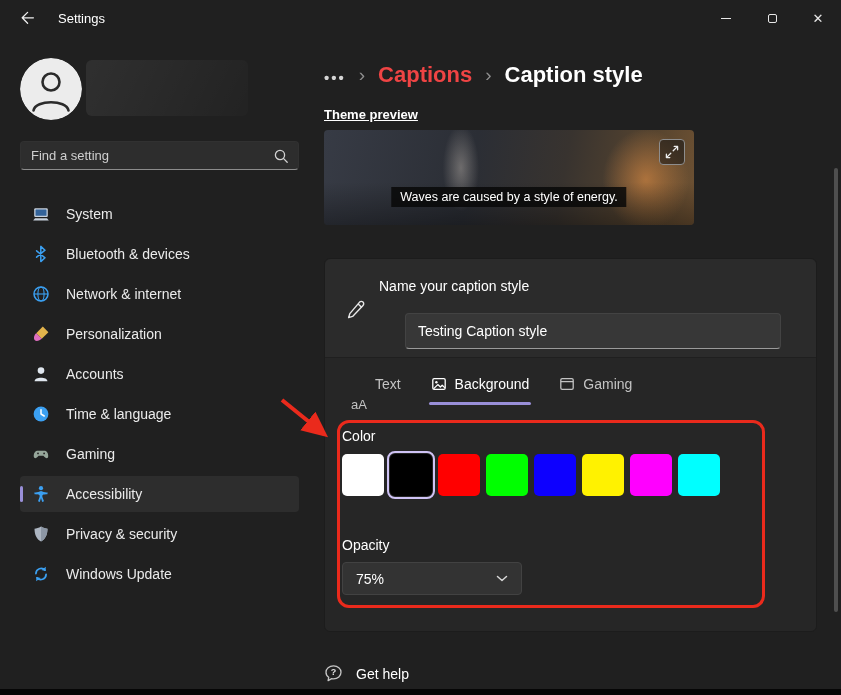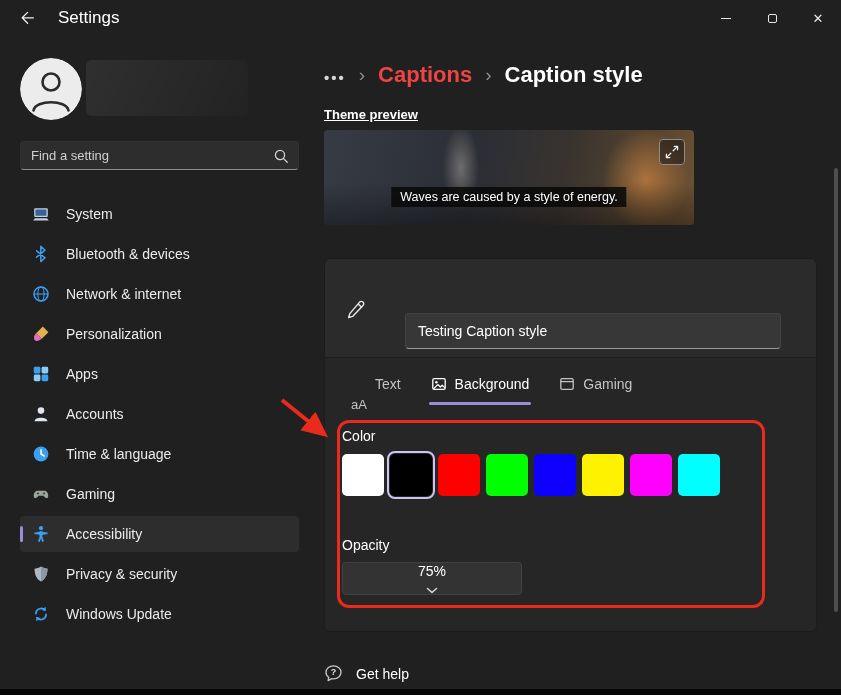--- a/index.html
+++ b/index.html
@@ -4,21 +4,21 @@
 <title>Settings</title>
 <style>
   * { margin:0; padding:0; box-sizing:border-box; }
   html,body { width:841px; height:695px; background:#000; }
   body { font-family:"Liberation Sans","DejaVu Sans",sans-serif; color:#fff; overflow:hidden; position:relative; }
   .screen { position:absolute; inset:0; background:#202020; overflow:hidden; }
 
   
   .titlebar { position:absolute; top:0; left:0; right:0; height:36px; display:flex; align-items:center; padding-left:12px; gap:16px; }
   .back-btn { background:none; border:none; width:30px; height:30px; display:flex; align-items:center; justify-content:center; cursor:pointer; }
-  .app-title { font-size:17px; color:#fff; }
+  .app-title { font-size:13px; color:#fff; }
   .win-controls { position:absolute; right:0; top:0; height:36px; display:flex; }
   .wc-btn { width:46px; height:36px; display:flex; align-items:center; justify-content:center; cursor:pointer; }
   .glyph-min { width:10px; height:1px; background:#e8e8e8; display:block; }
   .glyph-max { width:9px; height:9px; border:1px solid #e8e8e8; border-radius:2px; display:block; }
   .glyph-close { font-size:13px; color:#e8e8e8; line-height:1; }
 
   
   .sidebar { position:absolute; left:0; top:36px; width:308px; bottom:6px;margin-left:6px; }
   .avatar { position:absolute; left:14px; top:22px; width:62px; height:62px; border-radius:50%; overflow:hidden; cursor:pointer; }
   .hero-glow { position:absolute; left:80px; top:24px; width:162px; height:56px; border-radius:6px;
@@ -78,21 +78,21 @@
   .tab.selected::after { content:""; position:absolute; left:11px; right:11px; bottom:-3px; height:3px;
     border-radius:2px; background:var(--accent,#998fd8); }
 
   .color-label { position:absolute; left:17px; top:70px; font-size:14px; }
   .swatches { position:absolute; left:17px; top:96px; display:flex; gap:6px; }
   .swatch { width:42px; height:42px; border-radius:5px; cursor:pointer; }
   .swatch.selected { outline:2px solid #cfc3f5; outline-offset:1px; }
   .opacity-label { position:absolute; left:17px; top:179px; font-size:14px; }
   .dropdown { position:absolute; left:17px; top:204px; width:180px; height:33px; background:#333;
     border:1px solid #424242; border-radius:4px; display:flex; align-items:center; justify-content:space-between;
-    padding:0 13px; font-size:14px; cursor:pointer;flex-direction:column; }
+    padding:0 13px; font-size:14px; cursor:pointer; }
 
   .get-help { position:absolute; left:16px; top:628px; display:flex; align-items:center; gap:13px; font-size:14px; cursor:pointer; }
 
   
   .annot-rect { position:absolute; left:337px; top:420px; width:428px; height:188px;
     border:3px solid var(--annotation,#ea2a1c); border-radius:12px; z-index:40; pointer-events:none; }
   .annot-arrow { position:absolute; left:272px; top:392px; z-index:40; pointer-events:none; }
   .vscroll { position:absolute; right:3px; top:168px; width:4px; height:444px; border-radius:2px; background:#4f4f4f; z-index:30; }
   .bottom-strip { position:absolute; left:0; right:0; bottom:0; height:6px; background:#060606; z-index:60; }
 </style>
@@ -164,29 +164,20 @@
       </div>
       <div class="nav-item">
         <svg class="nav-icon" width="18" height="18" viewBox="0 0 18 18">
           <path d="M10.8 1.6 L16.4 7.2 L9.8 13.8 L4.2 8.2 Z" fill="#e2b34c"></path>
           <path d="M4.2 8.2 C2.4 9.6 1.2 12.9 2.6 14.9 C4 16.9 7.6 15.6 9.8 13.8 Z" fill="#e06fc0"></path>
         </svg>
         <span class="nav-label">Personalization</span>
       </div>
       <div class="nav-item">
         <svg class="nav-icon" width="18" height="18" viewBox="0 0 18 18">
-          <rect x="1.8" y="1.8" width="6.6" height="6.6" rx="1.4" fill="#3ba0f2"></rect>
-          <rect x="9.6" y="1.8" width="6.6" height="6.6" rx="1.4" fill="#8ccdf8"></rect>
-          <rect x="1.8" y="9.6" width="6.6" height="6.6" rx="1.4" fill="#8ccdf8"></rect>
-          <rect x="9.6" y="9.6" width="6.6" height="6.6" rx="1.4" fill="#3ba0f2"></rect>
-        </svg>
-        <span class="nav-label">Apps</span>
-      </div>
-      <div class="nav-item">
-        <svg class="nav-icon" width="18" height="18" viewBox="0 0 18 18">
           <circle cx="9" cy="5.6" r="3.3" fill="#dfe6ee"></circle>
           <path d="M2.6 16.2 C2.6 11.6 15.4 11.6 15.4 16.2 Z" fill="#dfe6ee"></path>
         </svg>
         <span class="nav-label">Accounts</span>
       </div>
       <div class="nav-item">
         <svg class="nav-icon" width="18" height="18" viewBox="0 0 18 18">
           <circle cx="9" cy="9" r="7.4" fill="#3ba0f2"></circle>
           <path d="M9 4.8 L9 9 L12.2 11" stroke="#fff" stroke-width="1.5" fill="none" stroke-linecap="round" stroke-linejoin="round"></path>
         </svg>
@@ -245,20 +236,21 @@
       </button>
       <div class="caption-chip">Waves are caused by a style of energy.</div>
     </div>
 
     <section class="card">
       <div class="card-header">
         <svg class="pencil" width="22" height="22" viewBox="0 0 22 22">
           <path d="M14.6 3.1 a2.4 2.4 0 0 1 3.4 3.4 L7.6 17.4 L3.6 18.6 L4.8 14.6 Z" fill="none" stroke="#e8e8e8" stroke-width="1.4" stroke-linejoin="round"></path>
           <line x1="13.2" y1="4.9" x2="16.8" y2="8.5" stroke="#e8e8e8" stroke-width="1.4"></line>
         </svg>
+        <div class="name-label">Name your caption style</div>
         <input class="name-input" type="text" value="Testing Caption style" style="">
       </div>
 
       <div class="card-body">
         <div class="tabs">
           <div class="tab">
             <span class="aa">aA</span>
             <span>Text</span>
           </div>
           <div class="tab selected">

